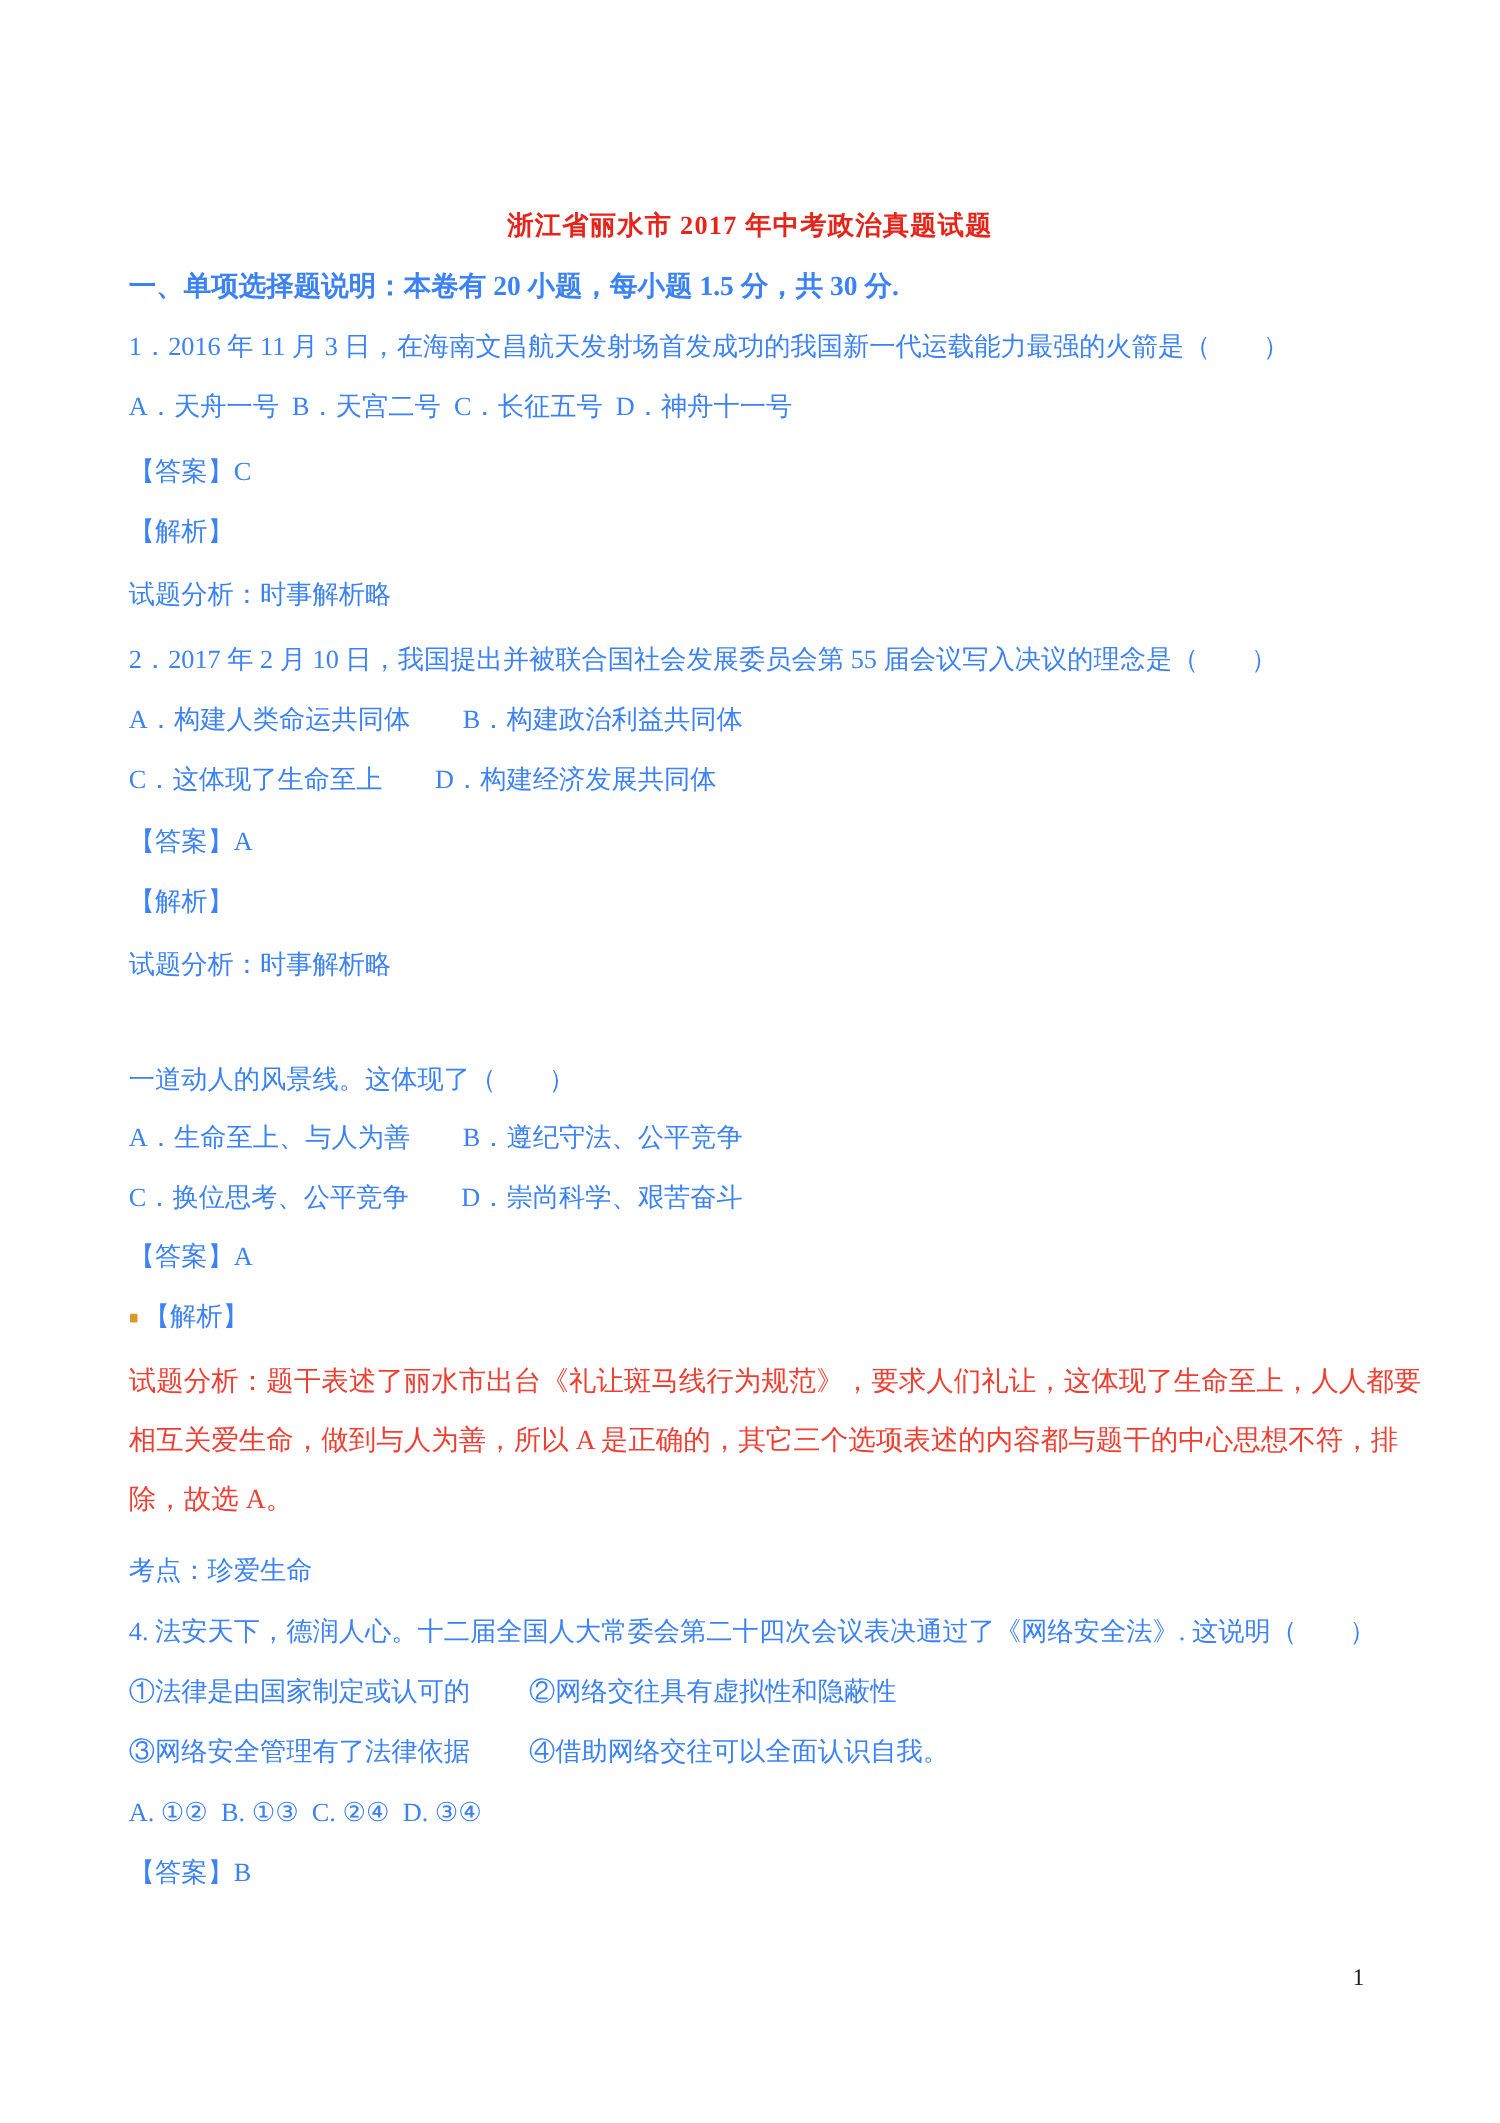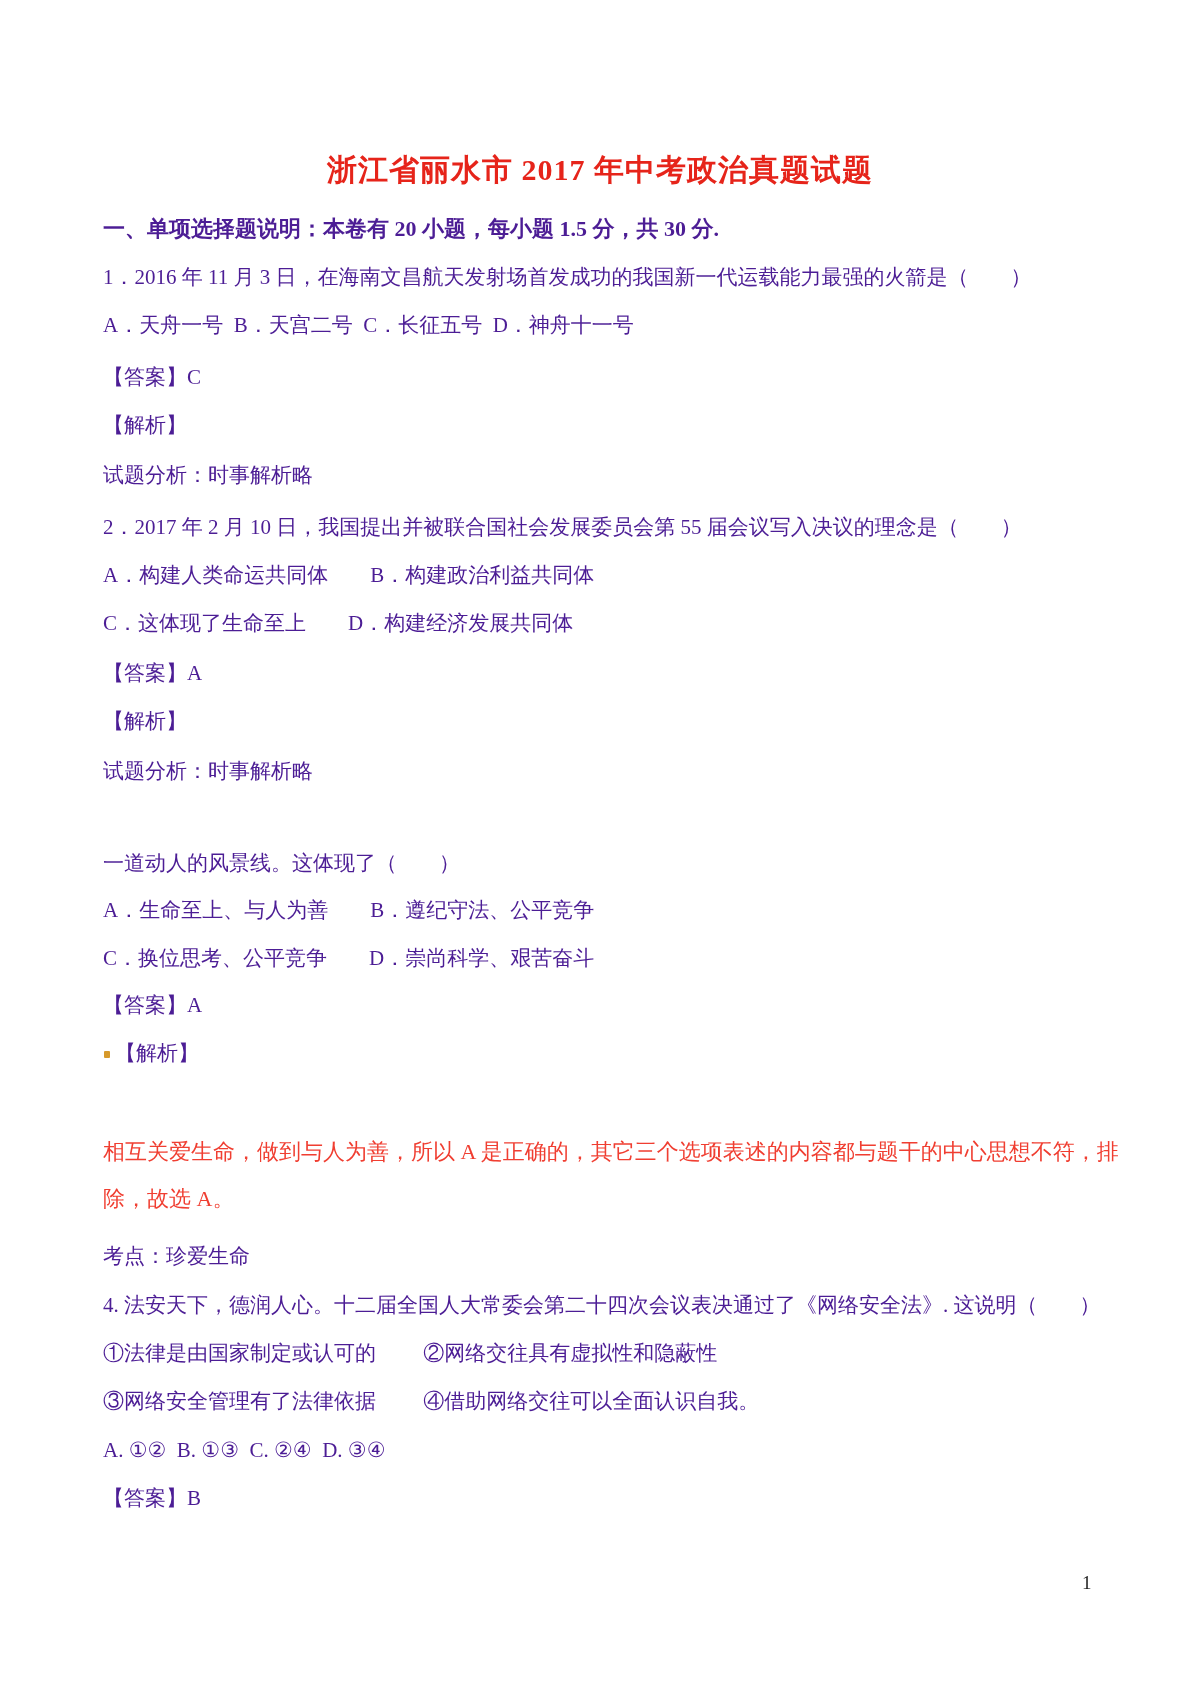--- a/index.html
+++ b/index.html
@@ -7,37 +7,37 @@
     position:relative;
     width:1200px;
     height:1698px;
     background:#ffffff;
     font-family:"Liberation Serif","DejaVu Serif",serif;
     color:#1f1f1f;
     overflow:hidden;
   }
   .title{
     position:absolute;
-    top:150px;
+    top:166px;
     left:0;
     width:1200px;
     text-align:center;
-    font-size:30px;
+    font-size:21px;
     font-weight:bold;
     color:#e6241a;
     letter-spacing:1px;
     white-space:pre;
   }
   .ln{
     position:absolute;
     left:103px;
     font-size:21px;
     line-height:26px;
     white-space:pre;
-    color:#4c1d95;
+    color:#3b82f6;
   }
   .bold{font-weight:bold;font-size:22px;}
   .red{color:#f03e31;font-size:22px;}
   .dot{
     position:absolute;
     left:104px;
     top:1051px;
     width:6px;
     height:7px;
     background:#d79a2b;
@@ -73,20 +73,21 @@
   <div class="ln" style="top:660px">【答案】A</div>
   <div class="ln" style="top:708px">【解析】</div>
   <div class="ln" style="top:758px">试题分析：时事解析略</div>
 
   <div class="ln" style="top:850px">一道动人的风景线。这体现了（　　）</div>
   <div class="ln" style="top:897px">A．生命至上、与人为善　　B．遵纪守法、公平竞争</div>
   <div class="ln" style="top:945px">C．换位思考、公平竞争　　D．崇尚科学、艰苦奋斗</div>
   <div class="ln" style="top:992px">【答案】A</div>
   <span class="dot"></span>
   <div class="ln jiexi3" style="top:1040px">【解析】</div>
+  <div class="ln red" style="top:1092px">试题分析：题干表述了丽水市出台《礼让斑马线行为规范》，要求人们礼让，这体现了生命至上，人人都要</div>
   <div class="ln red" style="top:1139px">相互关爱生命，做到与人为善，所以 A 是正确的，其它三个选项表述的内容都与题干的中心思想不符，排</div>
   <div class="ln red" style="top:1186px">除，故选 A。</div>
   <div class="ln" style="top:1243px">考点：珍爱生命</div>
 
   <div class="ln" style="top:1292px">4. 法安天下，德润人心。十二届全国人大常委会第二十四次会议表决通过了《网络安全法》. 这说明（　　）</div>
   <div class="ln" style="top:1388px">③网络安全管理有了法律依据　　 ④借助网络交往可以全面认识自我。</div>
   <div class="ln" style="top:1340px">①法律是由国家制定或认可的　　 ②网络交往具有虚拟性和隐蔽性</div>
   <div class="ln" style="top:1437px">A. ①②  B. ①③  C. ②④  D. ③④</div>
   <div class="ln" style="top:1485px">【答案】B</div>
 

